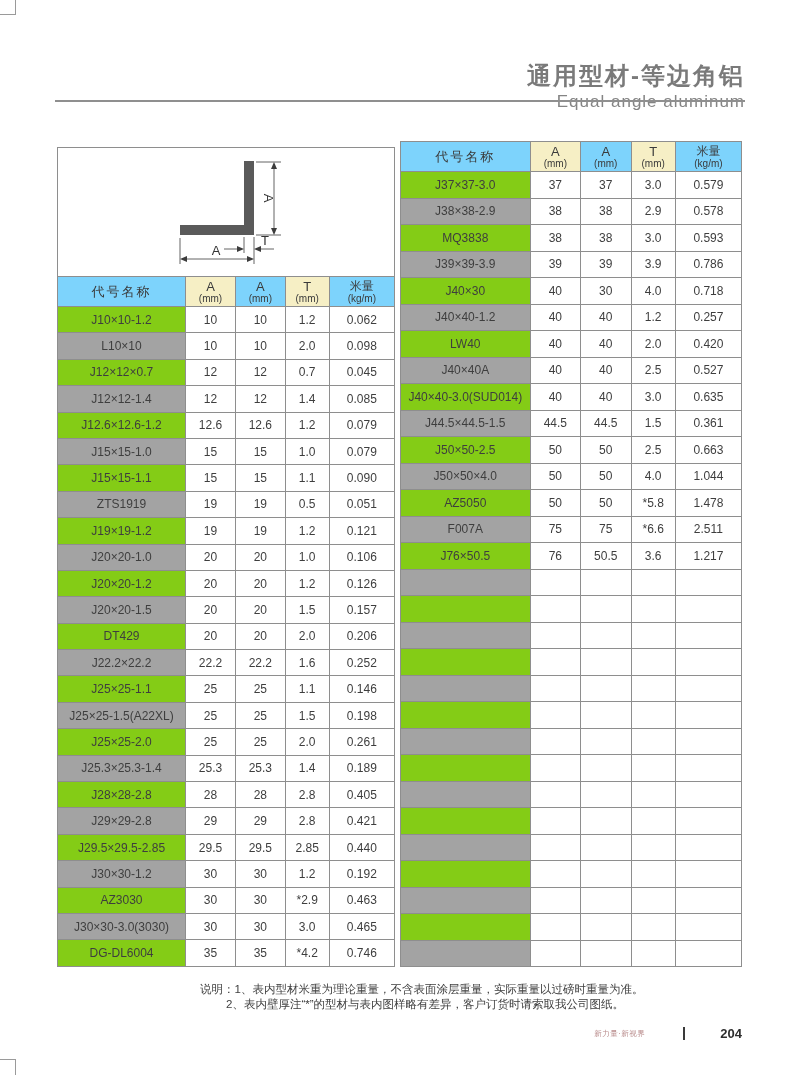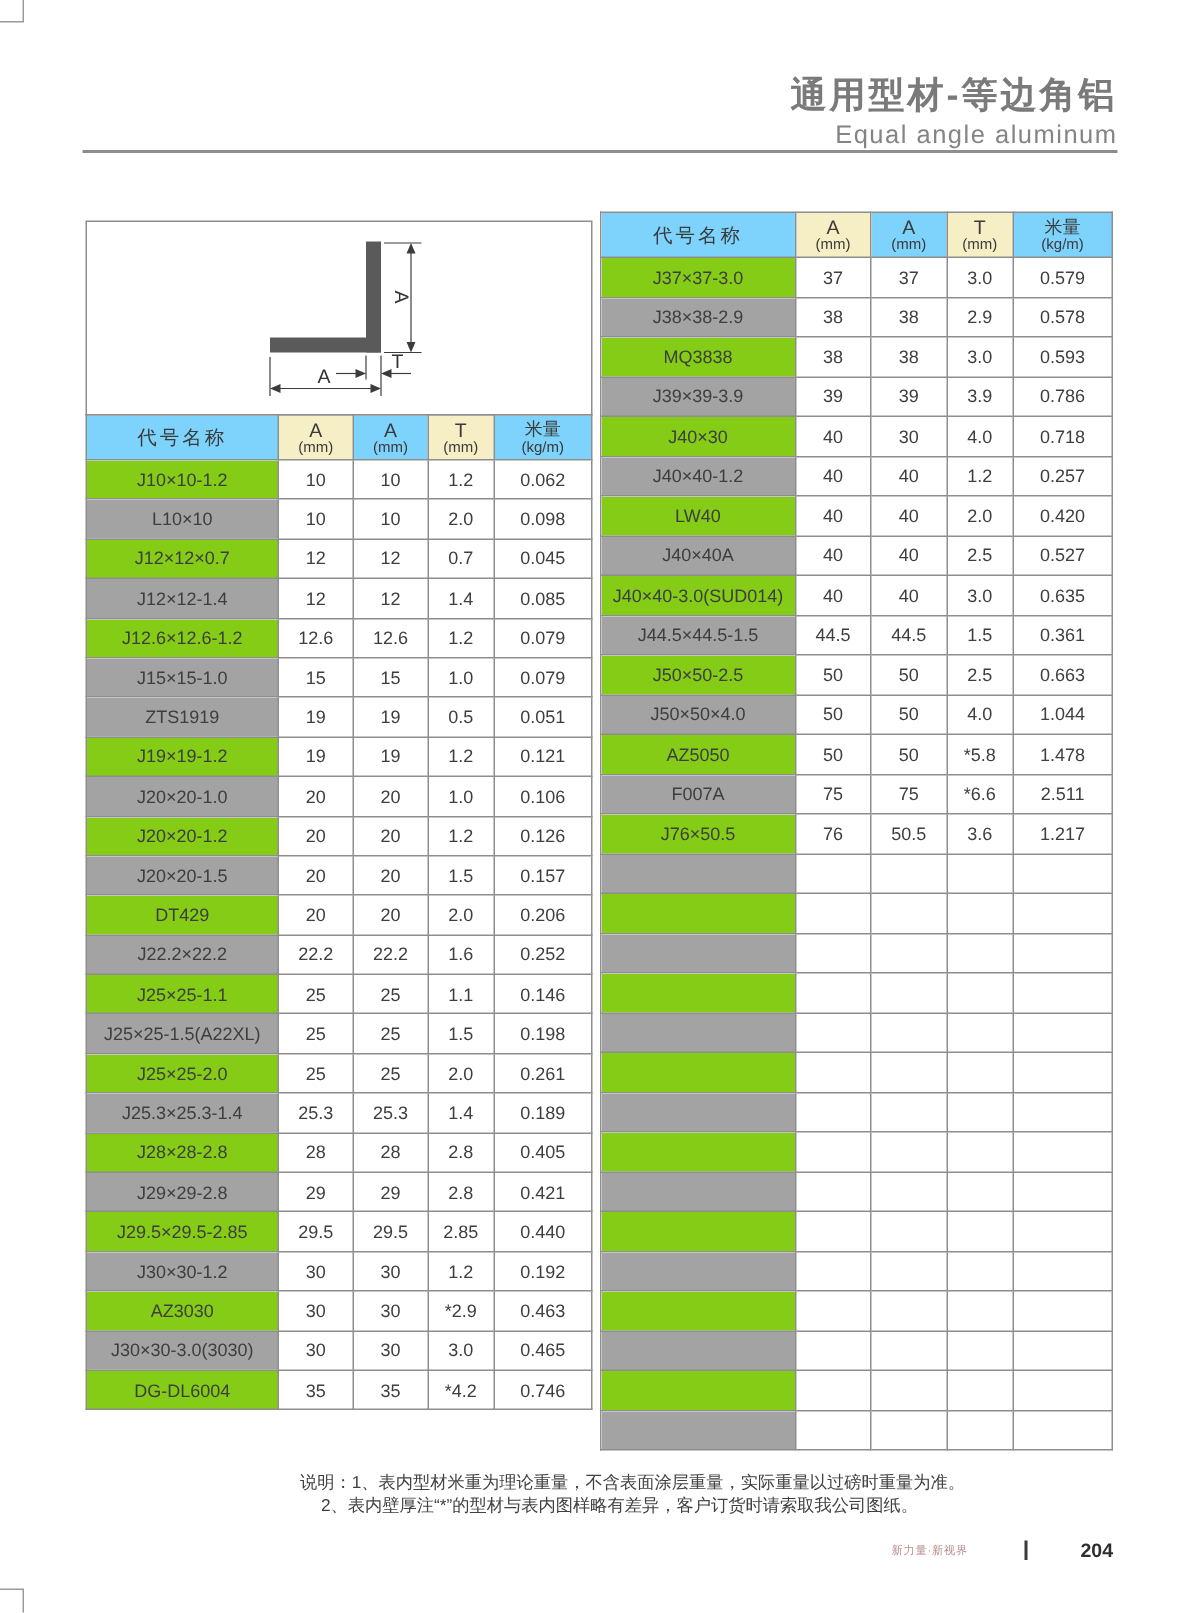--- a/index.html
+++ b/index.html
@@ -5,21 +5,21 @@
   html,body{margin:0;padding:0;}
   body{
     width:800px;height:1075px;position:relative;background:#ffffff;
     font-family:"Liberation Sans","DejaVu Sans",sans-serif;
     overflow:hidden;color:#3e3e3e;
   }
   
   .corner-tl{position:absolute;left:-4px;top:-4px;width:18px;height:17px;border:1px solid #9a9a9a;background:#fff;}
   .corner-bl{position:absolute;left:-4px;top:1059px;width:18px;height:16px;border:1px solid #9a9a9a;background:#fff;}
   
-  .page-header{position:absolute;top:50px;right:55px;text-align:right;}
+  .page-header{position:absolute;top:62px;right:55px;text-align:right;}
   .title-cn{font-size:24px;font-weight:bold;color:#7a7a7a;letter-spacing:2px;line-height:28px;}
   .title-en{font-size:17px;color:#848484;letter-spacing:1px;line-height:20px;margin-top:2px;}
   .header-rule{position:absolute;left:55px;top:100px;width:690px;height:2px;background:#8f8f8f;}
   
   .table-wrap{position:absolute;}
   .table-wrap.left{left:57px;top:147px;width:338px;}
   .table-wrap.right{left:400px;top:141px;width:342px;}
   .diagram-box{border:1px solid #8e8e8e;height:128px;background:#fff;}
   .spec-table{border-collapse:collapse;table-layout:fixed;width:100%;margin-top:-1px;}
   .spec-table th,.spec-table td{border:1px solid #8e8e8e;text-align:center;vertical-align:middle;padding:0;overflow:hidden;white-space:nowrap;}
@@ -29,21 +29,21 @@
   .c-name{width:38%;} .c-a{width:14.8%;} .c-t{width:13%;} .c-w{width:19.4%;}
   .h-g{background:#7dd3fc;} .h-y{background:#f6efc5;}
   .name-h{font-size:13px;color:#3a3a3a;letter-spacing:2px;}
   .hl{font-size:13px;line-height:13px;color:#3a3a3a;}
   .hl.s{font-size:12px;}
   .hu{font-size:10px;line-height:11px;color:#3a3a3a;}
   td.name.y{background:#84cc16;}
   td.name.g{background:#a3a3a3;}
   
   .notes{position:absolute;left:200px;top:982px;font-size:11.5px;line-height:15px;color:#404040;}
-  .notes .line2{margin-left:14px;}
+  .notes .line2{margin-left:26px;}
   
   .page-footer{position:absolute;right:58px;top:1026px;display:flex;align-items:center;gap:32px;}
   .brand{font-size:7.5px;color:#b98c8c;margin-right:4px;letter-spacing:0.5px;}
   .pipe{width:2px;height:13px;background:#3a3a3a;margin:0 3px 0 2px;}
   .pagenum{font-size:13px;font-weight:bold;color:#2e2e2e;}
   
   .diagram-box svg{display:block;}
   .dim{stroke:#3c3c3c;stroke-width:0.8;fill:none;}
   .dimfill{fill:#3c3c3c;stroke:none;}
   .shape{fill:#5a5a5a;stroke:none;}
@@ -155,20 +155,27 @@
           <td>0.079</td>
         </tr>
         <tr>
           <td class="name g">J15×15-1.0</td>
           <td>15</td>
           <td>15</td>
           <td>1.0</td>
           <td>0.079</td>
         </tr>
         <tr>
+          <td class="name y">J15×15-1.1</td>
+          <td>15</td>
+          <td>15</td>
+          <td>1.1</td>
+          <td>0.090</td>
+        </tr>
+        <tr>
           <td class="name g">ZTS1919</td>
           <td>19</td>
           <td>19</td>
           <td>0.5</td>
           <td>0.051</td>
         </tr>
         <tr>
           <td class="name y">J19×19-1.2</td>
           <td>19</td>
           <td>19</td>

